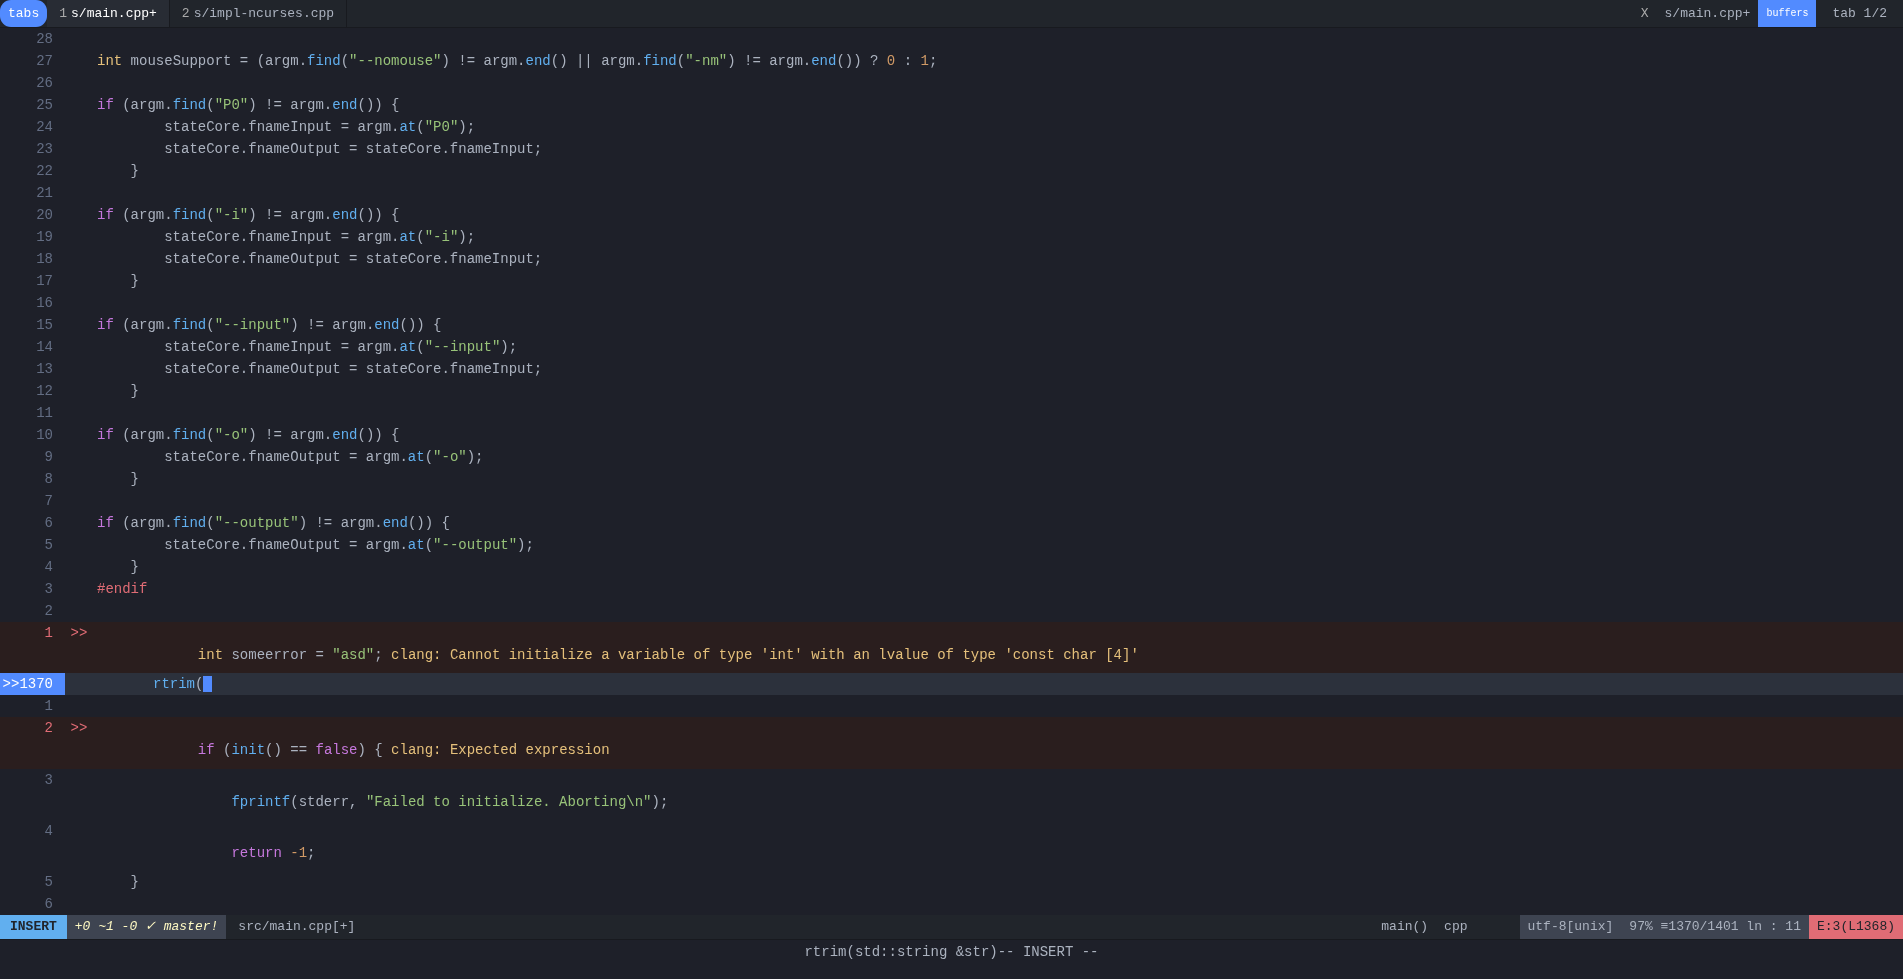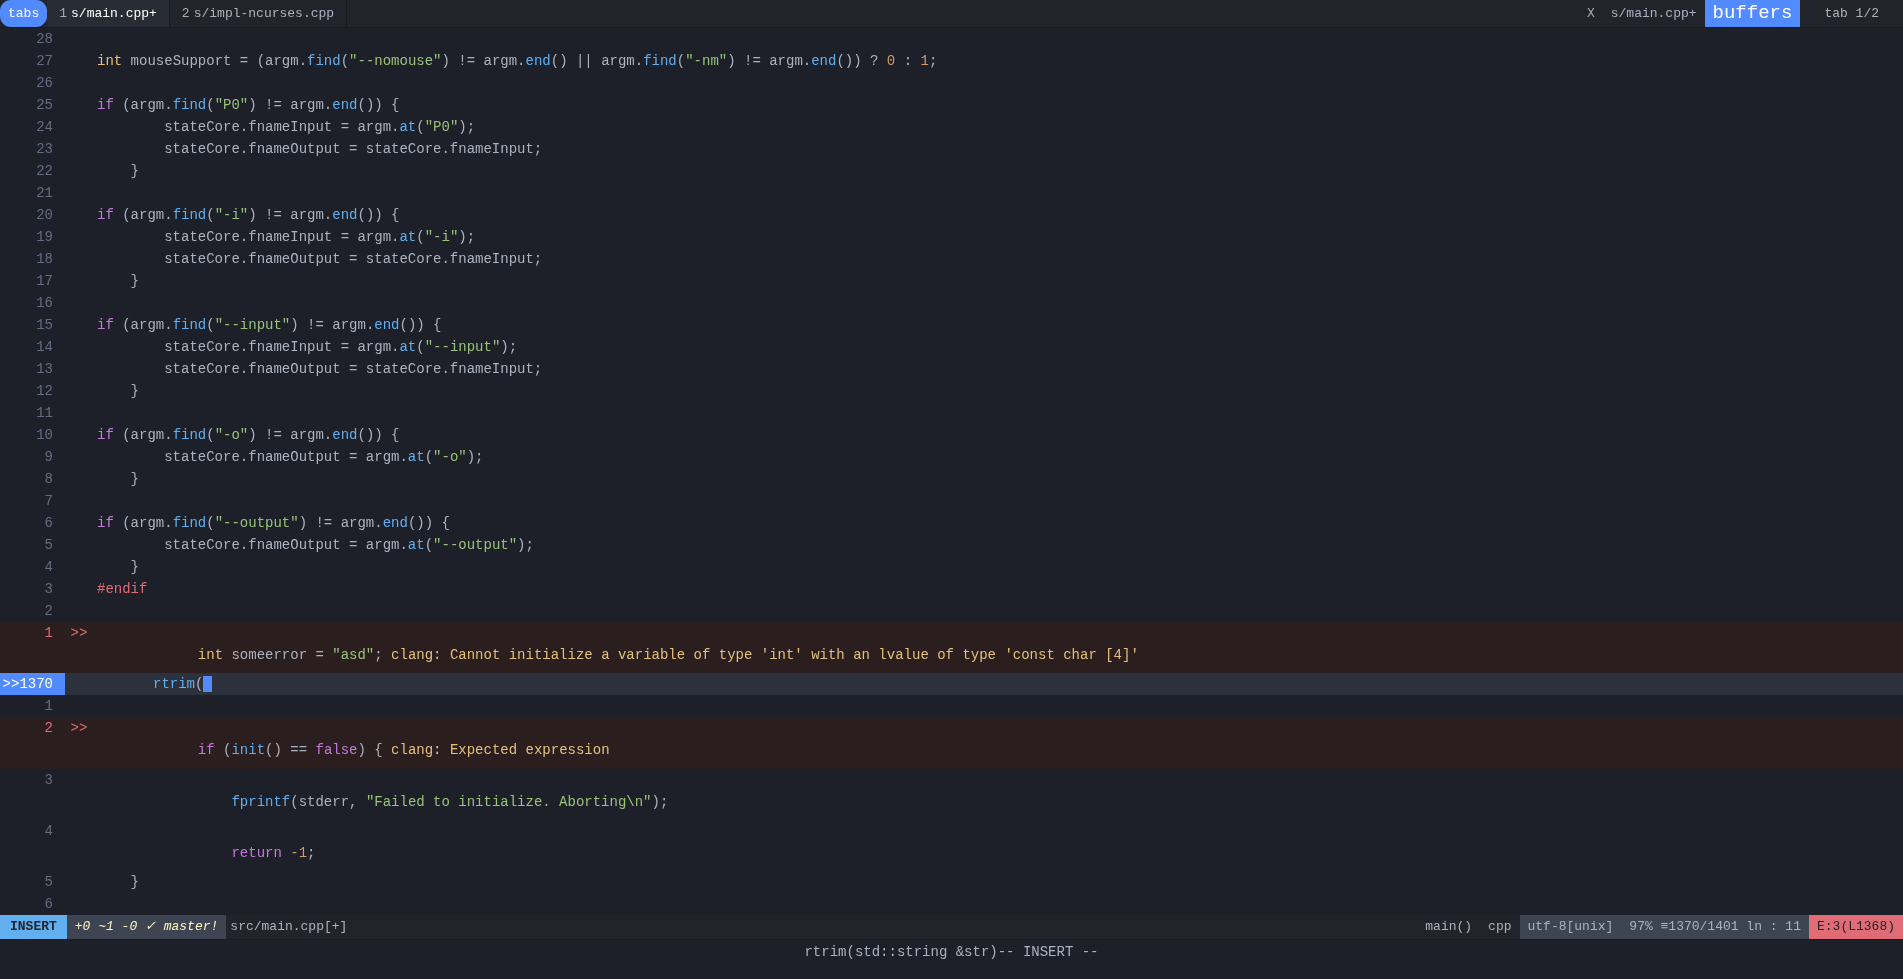--- a/index.html
+++ b/index.html
@@ -67,28 +67,28 @@
     }
     .tab-right-filename {
       color: #abb2bf;
       padding: 2px 8px;
       font-size: 13px;
     }
     .tab-buffers {
       background: #528bff;
       color: #fff;
       padding: 2px 8px;
-      font-size: 19px;
+      font-size: 10px;
       height: 100%;
       display: flex;
       align-items: center;
     }
     .tab-tabinfo {
       color: #abb2bf;
-      padding: 2px 24px;
+      padding: 2px 16px;
       font-size: 13px;
     }
     
     .editor-area {
       flex: 1;
       display: flex;
       flex-direction: column;
       overflow: hidden;
       background: #1e2029;
     }
@@ -158,21 +158,21 @@
       background: #3e4451;
       color: #fef9c3;
       padding: 11px 8px;
       height: 100%;
       display: flex;
       align-items: center;
       font-style: italic;
     }
     .status-filename {
       color: #abb2bf;
-      padding: 0 4px;
+      padding: 0 12px;
     }
     .status-right {
       margin-left: auto;
       display: flex;
       align-items: center;
       height: 100%;
     }
     .status-func {
       color: #abb2bf;
       padding: 0 8px;
@@ -181,20 +181,21 @@
       color: #abb2bf;
       padding: 0 8px;
     }
     .status-encoding {
       background: #3e4451;
       color: #abb2bf;
       padding: 0 8px;
       height: 100%;
       display: flex;
       align-items: center;
+      margin-left: 44px;
     }
     .status-percent {
       background: #3e4451;
       color: #abb2bf;
       padding: 0 8px;
       height: 100%;
       display: flex;
       align-items: center;
     }
     .status-error {

